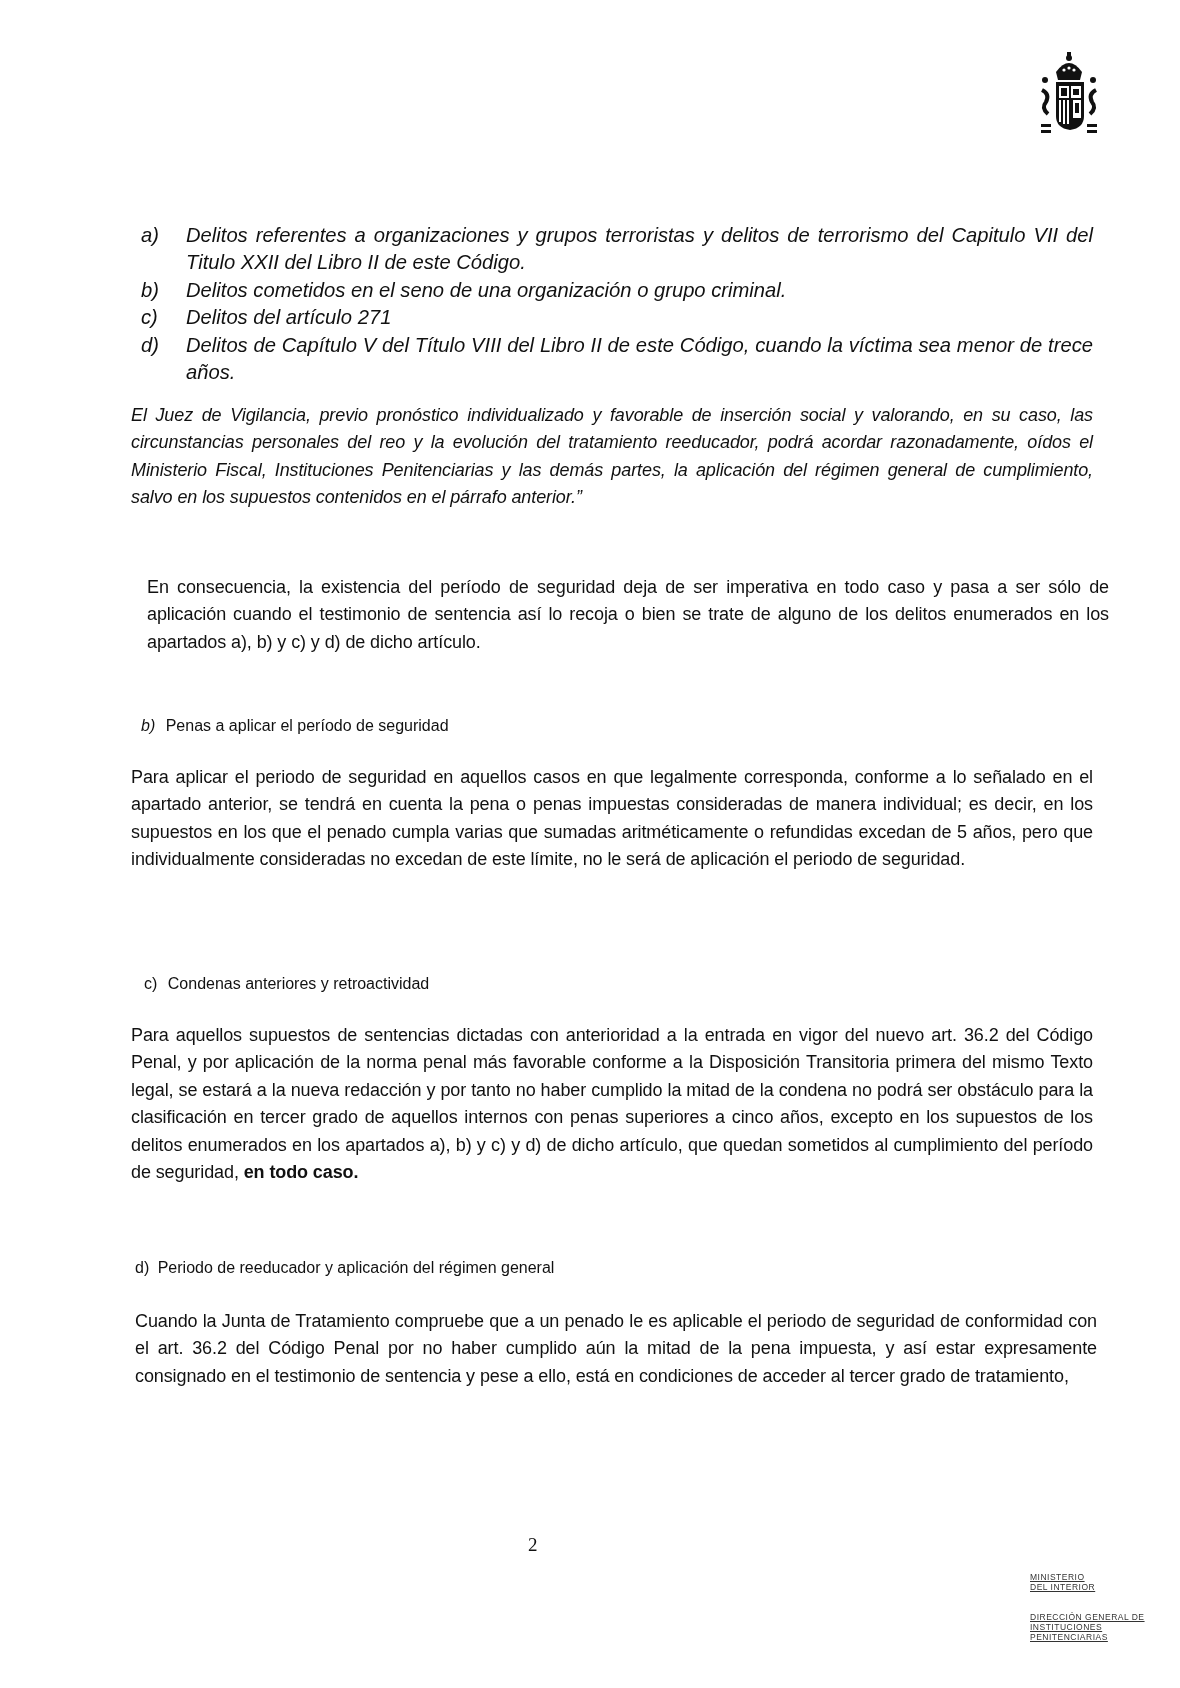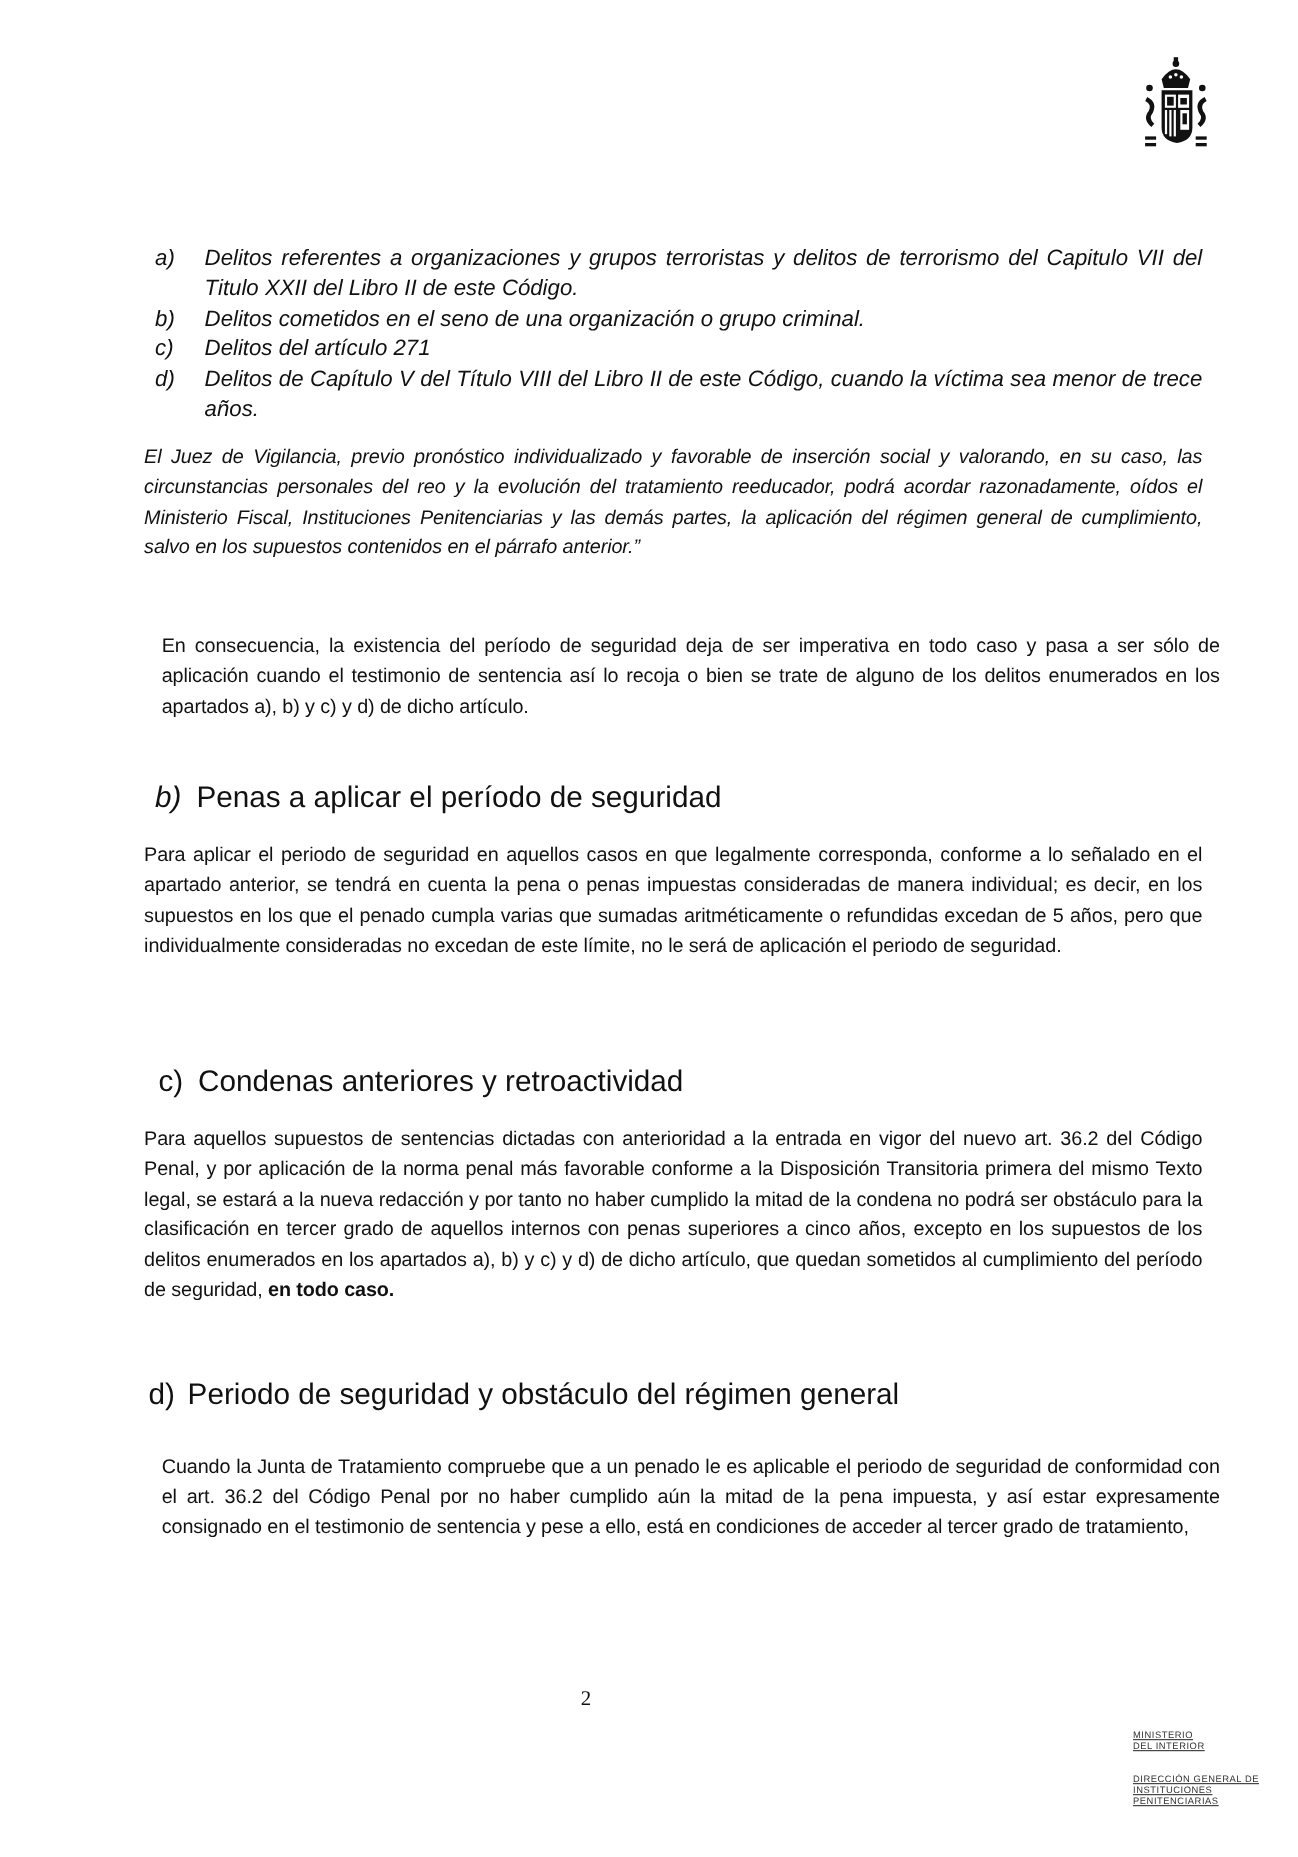--- a/index.html
+++ b/index.html
@@ -7,21 +7,21 @@
          font-family: "Liberation Sans", sans-serif; color: #111; }
   .page { position: absolute; left: 0; top: 0; width: 1180px; height: 1688px; }
   .crest { position: absolute; left: 1038px; top: 50px; width: 62px; height: 96px; }
   .text { position: absolute; left: 131px; width: 962px; font-size: 18px; line-height: 27.4px;
           text-align: justify; letter-spacing: -0.1px; }
   .ital { font-style: italic; }
   .list { position: absolute; left: 141px; width: 952px; font-style: italic; font-size: 20.2px; line-height: 27.4px; }
   .li { display: flex; }
   .li .mk { width: 45px; flex: 0 0 45px; }
   .li .tx { flex: 1; text-align: justify; }
-  .heading { position: absolute; font-size: 27px; line-height: 27px; }
+  .heading { position: absolute; font-size: 16px; line-height: 27px; }
   .heading .mk-i { font-style: italic; }
   .bold { font-weight: bold; }
   .pagenum { position: absolute; left: 528px; top: 1534px; font-family: "Liberation Serif", serif; font-size: 19px; }
   .footer { position: absolute; left: 1030px; font-size: 8.5px; line-height: 10px; color: #333; letter-spacing: 0.5px; text-decoration: underline; }
 </style>
 </head>
 <body>
 
 <div class="page">
 
@@ -85,23 +85,23 @@
   <p class="text" style="top:764px; margin:0;">Para aplicar el periodo de seguridad en aquellos casos en que legalmente corresponda, conforme a lo señalado en el apartado anterior, se tendrá en cuenta la pena o penas impuestas consideradas de manera individual; es decir, en los supuestos en los que el penado cumpla  varias que sumadas aritméticamente o refundidas excedan de 5 años, pero que individualmente consideradas no excedan de este límite, no le será de aplicación el periodo de seguridad.</p>
 
   <div class="heading" style="left:144px; top:970px;">
     <span>c)</span>
     <span style="margin-left:6px;">Condenas anteriores y retroactividad</span>
   </div>
   <p class="text" style="top:1022px; margin:0;"><span>Para aquellos supuestos de sentencias  dictadas con anterioridad a la entrada en vigor del nuevo art. 36.2 del Código Penal, y por aplicación de la norma penal más favorable conforme a la Disposición Transitoria primera del mismo Texto legal, se estará a la nueva redacción y por tanto no haber cumplido la mitad de la condena no podrá ser obstáculo para la clasificación en tercer grado de aquellos internos con penas superiores a cinco años, excepto en los supuestos de  los delitos enumerados en los apartados a), b) y c) y d) de dicho artículo, que quedan sometidos al cumplimiento del período de seguridad,</span> <span class="bold">en todo caso.</span></p>
 
   <div class="heading" style="left:135px; top:1254px;">
     <span>d)</span>
-    <span style="margin-left:4px;">Periodo de seguridad y obstáculo del régimen general</span>
+    <span style="margin-left:4px;">Periodo de reeducador y aplicación del régimen general</span>
   </div>
-  <p class="text" style="top:1304px; margin:16px;">Cuando la Junta de Tratamiento compruebe que  a un penado le es aplicable el periodo de seguridad de conformidad con el art. 36.2 del Código Penal por no haber cumplido aún la mitad de la pena impuesta, y así estar expresamente consignado en el testimonio de sentencia y  pese a ello, está en condiciones de acceder al tercer grado de tratamiento,</p>
+  <p class="text" style="top:1304px; margin:4px;">Cuando la Junta de Tratamiento compruebe que  a un penado le es aplicable el periodo de seguridad de conformidad con el art. 36.2 del Código Penal por no haber cumplido aún la mitad de la pena impuesta, y así estar expresamente consignado en el testimonio de sentencia y  pese a ello, está en condiciones de acceder al tercer grado de tratamiento,</p>
 
   <div class="pagenum">2</div>
 
   <div class="footer" style="top:1572px;">
     <div>MINISTERIO</div>
     <div>DEL INTERIOR</div>
   </div>
   <div class="footer" style="top:1612px;">
     <div>DIRECCIÓN GENERAL DE</div>
     <div>INSTITUCIONES</div>

